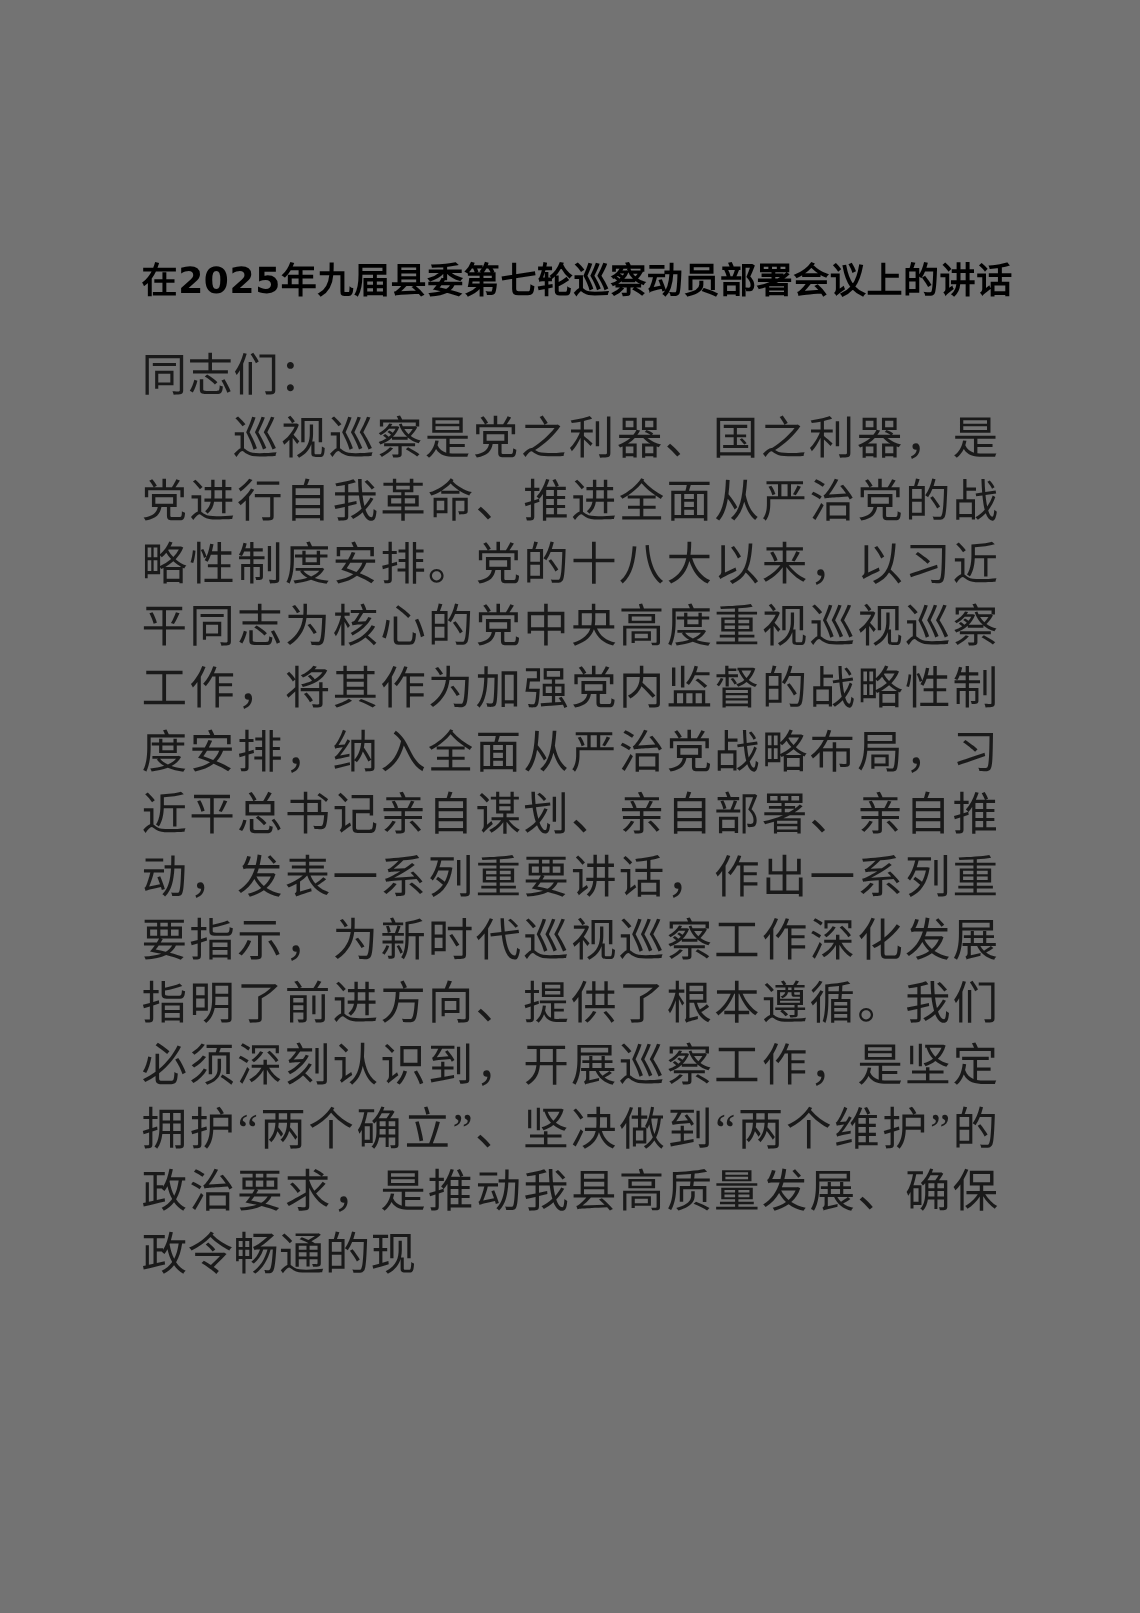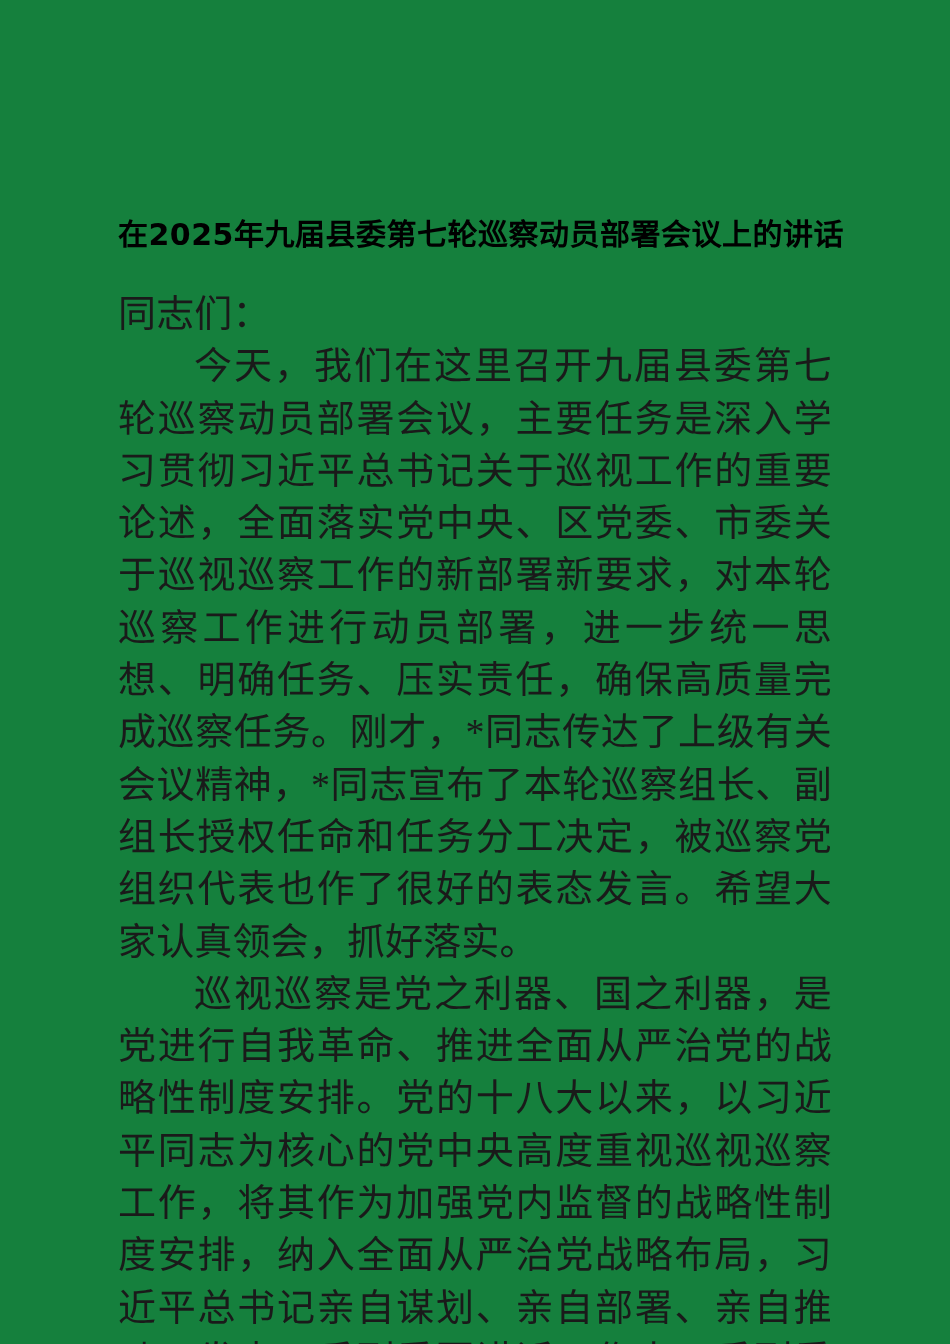--- a/index.html
+++ b/index.html
@@ -14,21 +14,21 @@
     overflow: hidden;
     font-family: "Liberation Serif", "DejaVu Serif", serif;
     color: #000000;
     -webkit-font-smoothing: antialiased;
   }
 
   .page {
     position: relative;
     width: 950px;
     height: 1344px;
-    background: #15803d;
+    background: #737373;
     box-sizing: border-box;
   }
 
   
   .doc-title {
     position: absolute;
     left: 118px;
     top: 193px;
     width: 714px;
     text-align: center;
@@ -74,19 +74,18 @@
 <body>
 
 <div class="page">
 
   <h1 class="doc-title">在2025年九届县委第七轮巡察动员部署会议上的讲话</h1>
 
   <div class="doc-body">
 
     <p class="para salutation">同志们：</p>
 
-    <p class="para indent">今天，我们在这里召开九届县委第七轮巡察动员部署会议，主要任务是深入学习贯彻习近平总书记关于巡视工作的重要论述，全面落实党中央、区党委、市委关于巡视巡察工作的新部署新要求，对本轮巡察工作进行动员部署，进一步统一思想、明确任务、压实责任，确保高质量完成巡察任务。刚才，*同志传达了上级有关会议精神，*同志宣布了本轮巡察组长、副组长授权任命和任务分工决定，被巡察党组织代表也作了很好的表态发言。希望大家认真领会，抓好落实。</p>
 
     <p class="para indent">巡视巡察是党之利器、国之利器，是党进行自我革命、推进全面从严治党的战略性制度安排。党的十八大以来，以习近平同志为核心的党中央高度重视巡视巡察工作，将其作为加强党内监督的战略性制度安排，纳入全面从严治党战略布局，习近平总书记亲自谋划、亲自部署、亲自推动，发表一系列重要讲话，作出一系列重要指示，为新时代巡视巡察工作深化发展指明了前进方向、提供了根本遵循。我们必须深刻认识到，开展巡察工作，是坚定拥护“两个确立”、坚决做到“两个维护”的政治要求，是推动我县高质量发展、确保政令畅通的现</p>
 
   </div>
 
 </div>
 
 </body></html>

